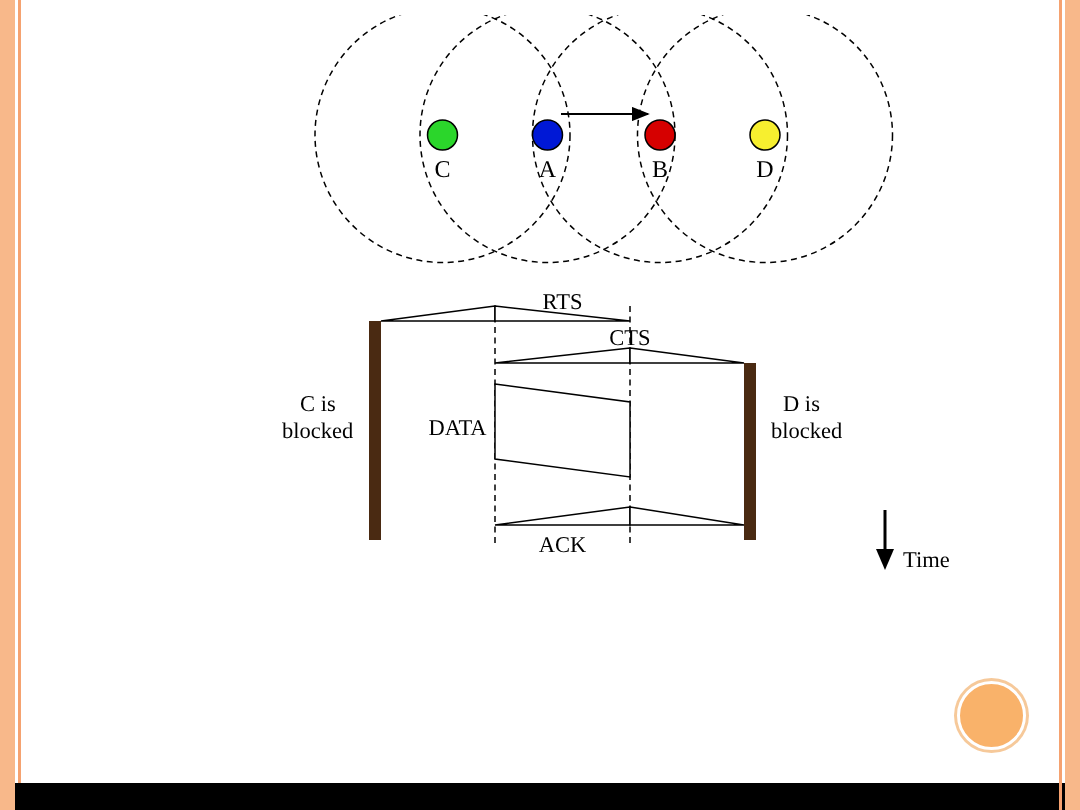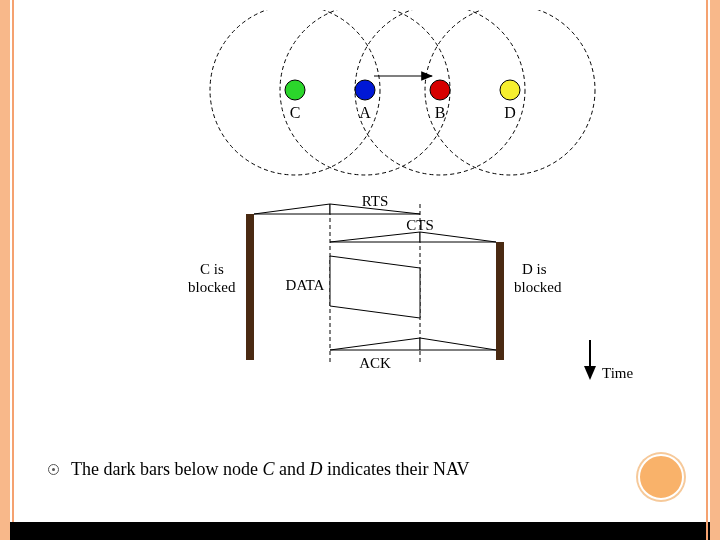--- a/index.html
+++ b/index.html
@@ -159,22 +159,16 @@
       <text x="372" y="84" class="side-label">D is</text>
       <text x="364" y="102" class="side-label">blocked</text>
 
       <line x1="440" y1="150" x2="440" y2="180" stroke="#000" stroke-width="2"></line>
       <path d="M434,176 L446,176 L440,190 Z" fill="#000"></path>
       <text x="452" y="188" class="side-label">Time</text>
     </svg>
 
   </div>
 
-  <div class="caption-row">
-    <span class="bullet"></span>
-    <span class="caption">
-      <span>The dark bars below node </span><span class="italic">C</span><span> and </span><span class="italic">D</span><span> indicates their NAV</span>
-    </span>
-  </div>
 
   <div class="corner-circle"></div>
   <div class="bottom-band"></div>
 </div>
 
 </body></html>

